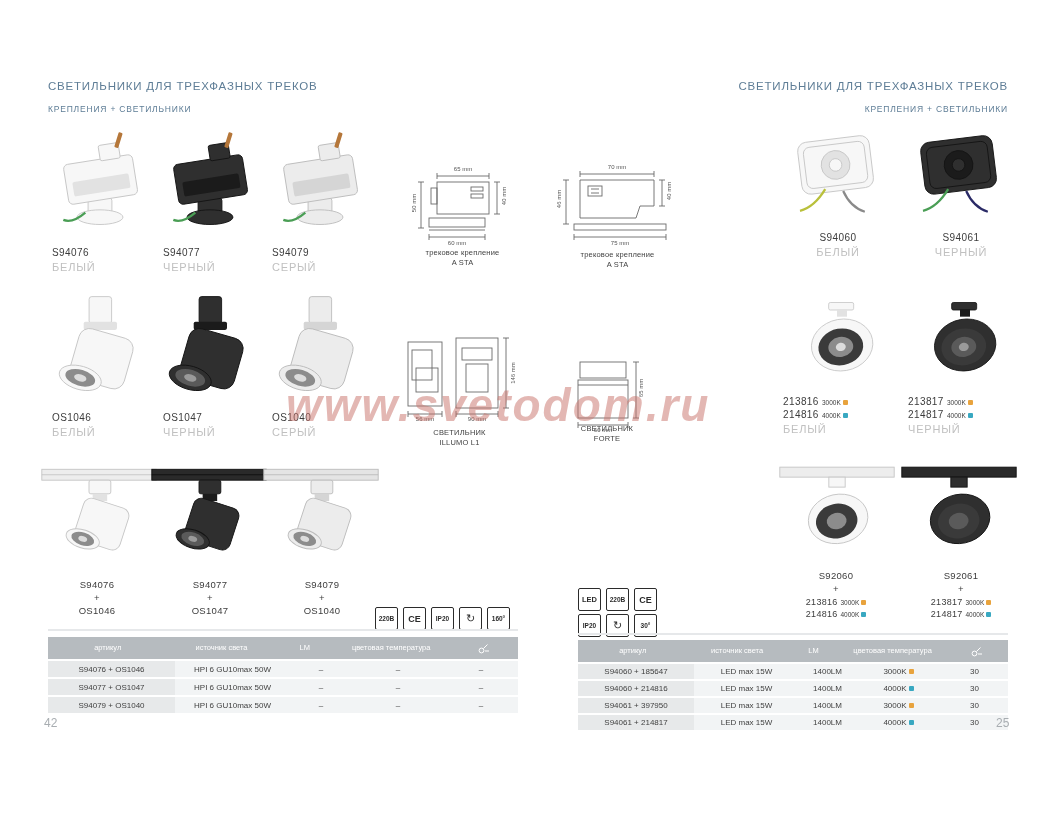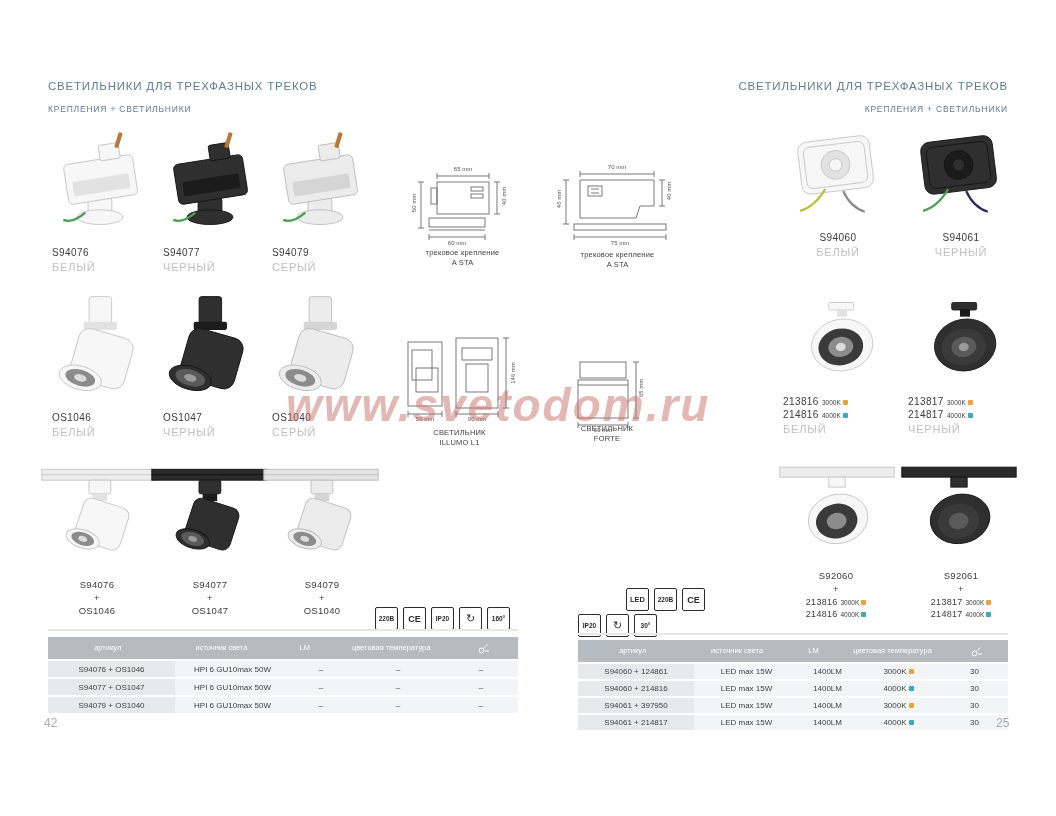--- a/index.html
+++ b/index.html
@@ -415,21 +415,21 @@
     <div style="font-size:9px;"><span>213816</span> <span class="temp-sm">3000K</span><span class="dot" style="background-color: rgb(232, 163, 61);"></span></div>
     <div style="font-size:9px;"><span>214816</span> <span class="temp-sm">4000K</span><span class="dot" style="background-color: rgb(57, 168, 193);"></span></div>
   </div>
   <div class="abs combo" style="left:905px;top:570px;width:112px;">
     <div>S92061</div>
     <div>+</div>
     <div style="font-size:9px;"><span>213817</span> <span class="temp-sm">3000K</span><span class="dot" style="background-color: rgb(232, 163, 61);"></span></div>
     <div style="font-size:9px;"><span>214817</span> <span class="temp-sm">4000K</span><span class="dot" style="background-color: rgb(57, 168, 193);"></span></div>
   </div>
 
-  <div class="abs icon-row" style="left:578px;top:588px;margin-left:48px;">
+  <div class="abs icon-row" style="left:578px;top:588px;">
     <div class="icon-box" style="font-size:7.5px;">LED</div>
     <div class="icon-box">220В</div>
     <div class="icon-box" style="font-size:9px;">CE</div>
   </div>
   <div class="abs icon-row" style="left:578px;top:614px;">
     <div class="icon-box">IP20</div>
     <div class="icon-box big">↻</div>
     <div class="icon-box">30°</div>
   </div>
 
@@ -443,21 +443,21 @@
       <div class="th c4" style="padding:0 12px;">цветовая температура</div>
       <div class="th c5">
         <svg width="13" height="13" viewBox="0 0 13 13">
           <circle cx="4.5" cy="8.5" r="2.4" fill="none" stroke="#fff" stroke-width="1"></circle>
           <line x1="6.5" y1="6.5" x2="10.5" y2="2.5" stroke="#fff" stroke-width="1"></line>
           <line x1="8" y1="9" x2="12" y2="9" stroke="#fff" stroke-width="1"></line>
         </svg>
       </div>
     </div>
     <div class="trow">
-      <div class="td art c1">S94060 + 124861</div>
+      <div class="td art c1">S94060 + 185647</div>
       <div class="td fill c2">LED max 15W</div>
       <div class="td fill c3">1400LM</div>
       <div class="td fill c4">
           <span>3000K</span>
           <span class="dot" style="background-color: rgb(232, 163, 61);"></span>
         </div>
       <div class="td fill c5">30</div>
     </div>
     <div class="trow">
       <div class="td art c1">S94060 + 214816</div>

